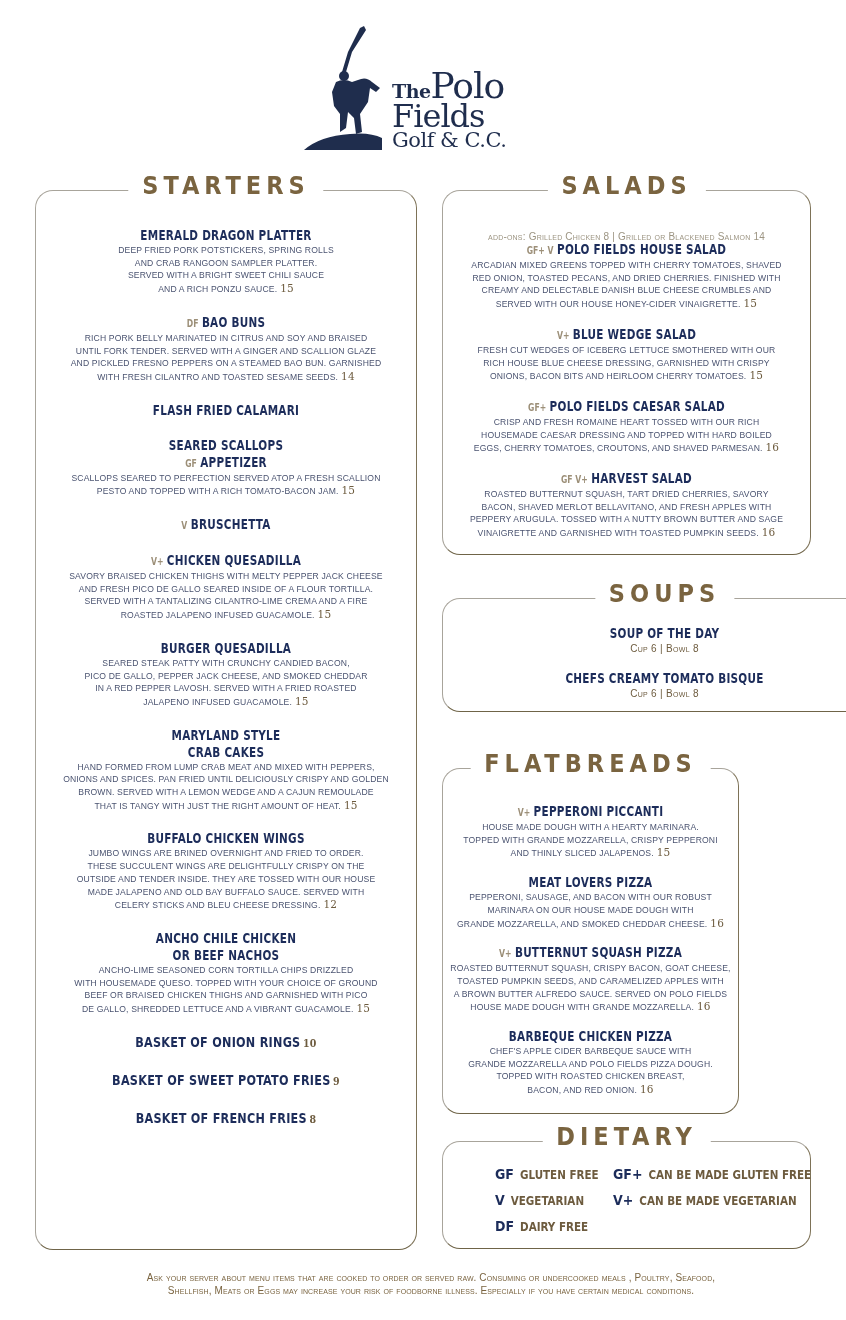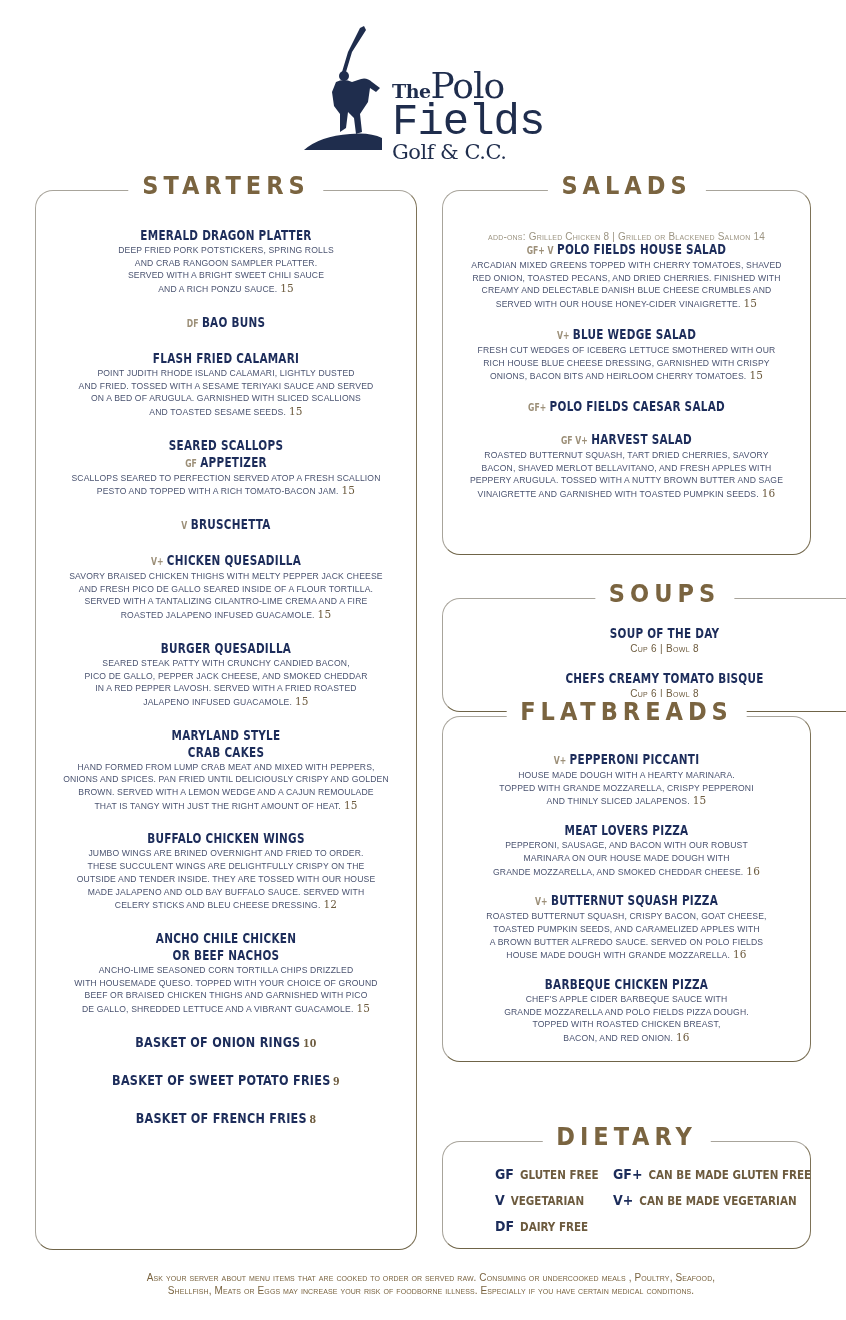--- a/index.html
+++ b/index.html
@@ -5,21 +5,21 @@
   * { box-sizing: border-box; margin: 0; padding: 0; }
   html, body { width: 846px; height: 1320px; background: #ffffff; overflow: hidden; }
   body { position: relative; font-family: "Liberation Sans", sans-serif; color: #2f3a5c; }
 
   .logo { position: absolute; left: 300px; top: 22px; width: 220px; height: 135px; }
   .logo svg { position: absolute; left: 0; top: 0; }
   .logo-text { position: absolute; left: 92px; top: 46px; font-family: "DejaVu Serif", serif; color: #1f2d4d; line-height: 1; }
   .logo-the { font-size: 19px; letter-spacing: -0.5px; font-weight: bold; }
   .logo-polo { font-size: 36px; letter-spacing: -1px; }
   .logo-l1 { display: block; white-space: nowrap; }
-  .logo-l2 { display: block; font-size: 44px; margin-top: -4px; letter-spacing: -1px; font-family: Liberation Mono, monospace; }
+  .logo-l2 { display: block; font-size: 32px; margin-top: -4px; letter-spacing: -1px; }
   .logo-l3 { display: block; font-size: 21px; margin-top: -2px; letter-spacing: -0.5px; }
 
   .box {
     position: absolute;
     border: 1.5px solid #a8a49b;
     border-right-color: #7d7257;
     border-bottom-color: #6f6448;
     border-radius: 18px;
     background: #fff;
   }
@@ -55,21 +55,21 @@
   .addons { position: absolute; top: 40px; left: 0; right: 0; text-align: center;
     font-size: 10px; color: #9c9482; font-variant: small-caps; letter-spacing: 0.2px; }
   .salads .items { position: absolute; top: 50px; left: 0; right: 0; }
   .salads .item { margin-bottom: 15px; }
 
   .soups { left: 442px; top: 598px; width: 445px; height: 114px; }
   .soups .items { position: absolute; top: 26px; left: 0; right: 0; }
   .soups .item { margin-bottom: 14px; }
   .soup-price { font-size: 10px; color: #6d5b3e; font-variant: small-caps; letter-spacing: 0.3px; line-height: 14px; }
 
-  .flatbreads { left: 442px; top: 716px; width: 369px; height: 346px; }
+  .flatbreads { left: 442px; top: 768px; width: 297px; height: 346px; }
   .flatbreads .items { position: absolute; top: 34px; left: 0; right: 0; }
   .flatbreads .item { margin-bottom: 14px; }
 
   .dietary { left: 442px; top: 1141px; width: 369px; height: 108px; }
   .diet-grid { position: absolute; top: 22px; left: 52px; right: 20px; }
   .diet-row { position: relative; height: 26px; }
   .diet-entry { position: absolute; white-space: nowrap;
     font-family: "DejaVu Sans Condensed", "DejaVu Sans", sans-serif; font-weight: bold; }
   .diet-code { color: #1c2c5a; font-size: 14px; margin-right: 6px; }
   .diet-label { color: #6d5b3e; font-size: 11.5px; }
@@ -96,24 +96,24 @@
 
 <section class="box starters">
   <div class="box-title">STARTERS</div>
   <div class="items" id="starters-items">
       <div class="item">
         <div class="item-name"><span>EMERALD DRAGON PLATTER</span></div>
         <div class="item-desc">Deep fried pork potstickers, spring rolls<br>and crab rangoon sampler platter.<br>Served with a bright sweet chili sauce<br>and a rich ponzu sauce.<span class="price">15</span></div>
       </div>
       <div class="item">
         <div class="item-name"><span class="tag">DF</span><span>BAO BUNS</span></div>
+        <div class="item-desc">Rich pork belly marinated in citrus and soy and braised<br>until fork tender. Served with a ginger and scallion glaze<br>and pickled fresno peppers on a steamed bao bun. Garnished<br>with fresh cilantro and toasted sesame seeds.<span class="price">14</span></div>
       </div>
       <div class="item">
         <div class="item-name"><span>FLASH FRIED CALAMARI</span></div>
-        <div class="item-desc">Point Judith Rhode Island calamari, lightly dusted<br>and fried. Tossed with a sesame teriyaki sauce and served<br>on a bed of arugula. Garnished with sliced scallions<br>and toasted sesame seeds.<span class="price">15</span></div>
       </div>
       <div class="item">
         <div class="item-name">SEARED SCALLOPS</div>
         <div class="item-name"><span class="tag">GF</span><span>APPETIZER</span></div>
         <div class="item-desc">Scallops seared to perfection served atop a fresh scallion<br>pesto and topped with a rich tomato-bacon jam.<span class="price">15</span></div>
       </div>
       <div class="item">
         <div class="item-name"><span class="tag">V</span><span>BRUSCHETTA</span></div>
       </div>
       <div class="item">
@@ -157,20 +157,21 @@
       <div class="item">
         <div class="item-name"><span class="tag">GF+ V</span><span>POLO FIELDS HOUSE SALAD</span></div>
         <div class="item-desc">Arcadian mixed greens topped with cherry tomatoes, shaved<br>red onion, toasted pecans, and dried cherries. Finished with<br>creamy and delectable danish blue cheese crumbles and<br>served with our house honey-cider vinaigrette.<span class="price">15</span></div>
       </div>
       <div class="item">
         <div class="item-name"><span class="tag">V+</span><span>BLUE WEDGE SALAD</span></div>
         <div class="item-desc">Fresh cut wedges of Iceberg lettuce smothered with our<br>rich house blue cheese dressing, garnished with crispy<br>onions, bacon bits and heirloom cherry tomatoes.<span class="price">15</span></div>
       </div>
       <div class="item">
         <div class="item-name"><span class="tag">GF+</span><span>POLO FIELDS CAESAR SALAD</span></div>
+        <div class="item-desc">Crisp and fresh romaine heart tossed with our rich<br>housemade caesar dressing and topped with hard boiled<br>eggs, cherry tomatoes, croutons, and shaved parmesan.<span class="price">16</span></div>
       </div>
       <div class="item">
         <div class="item-name"><span class="tag">GF V+</span><span>HARVEST SALAD</span></div>
         <div class="item-desc">Roasted butternut squash, tart dried cherries, savory<br>bacon, shaved merlot bellavitano, and fresh apples with<br>peppery arugula. Tossed with a nutty brown butter and sage<br>vinaigrette and garnished with toasted pumpkin seeds.<span class="price">16</span></div>
       </div>
     </div>
 </section>
 
 <section class="box soups">
   <div class="box-title">SOUPS</div>

